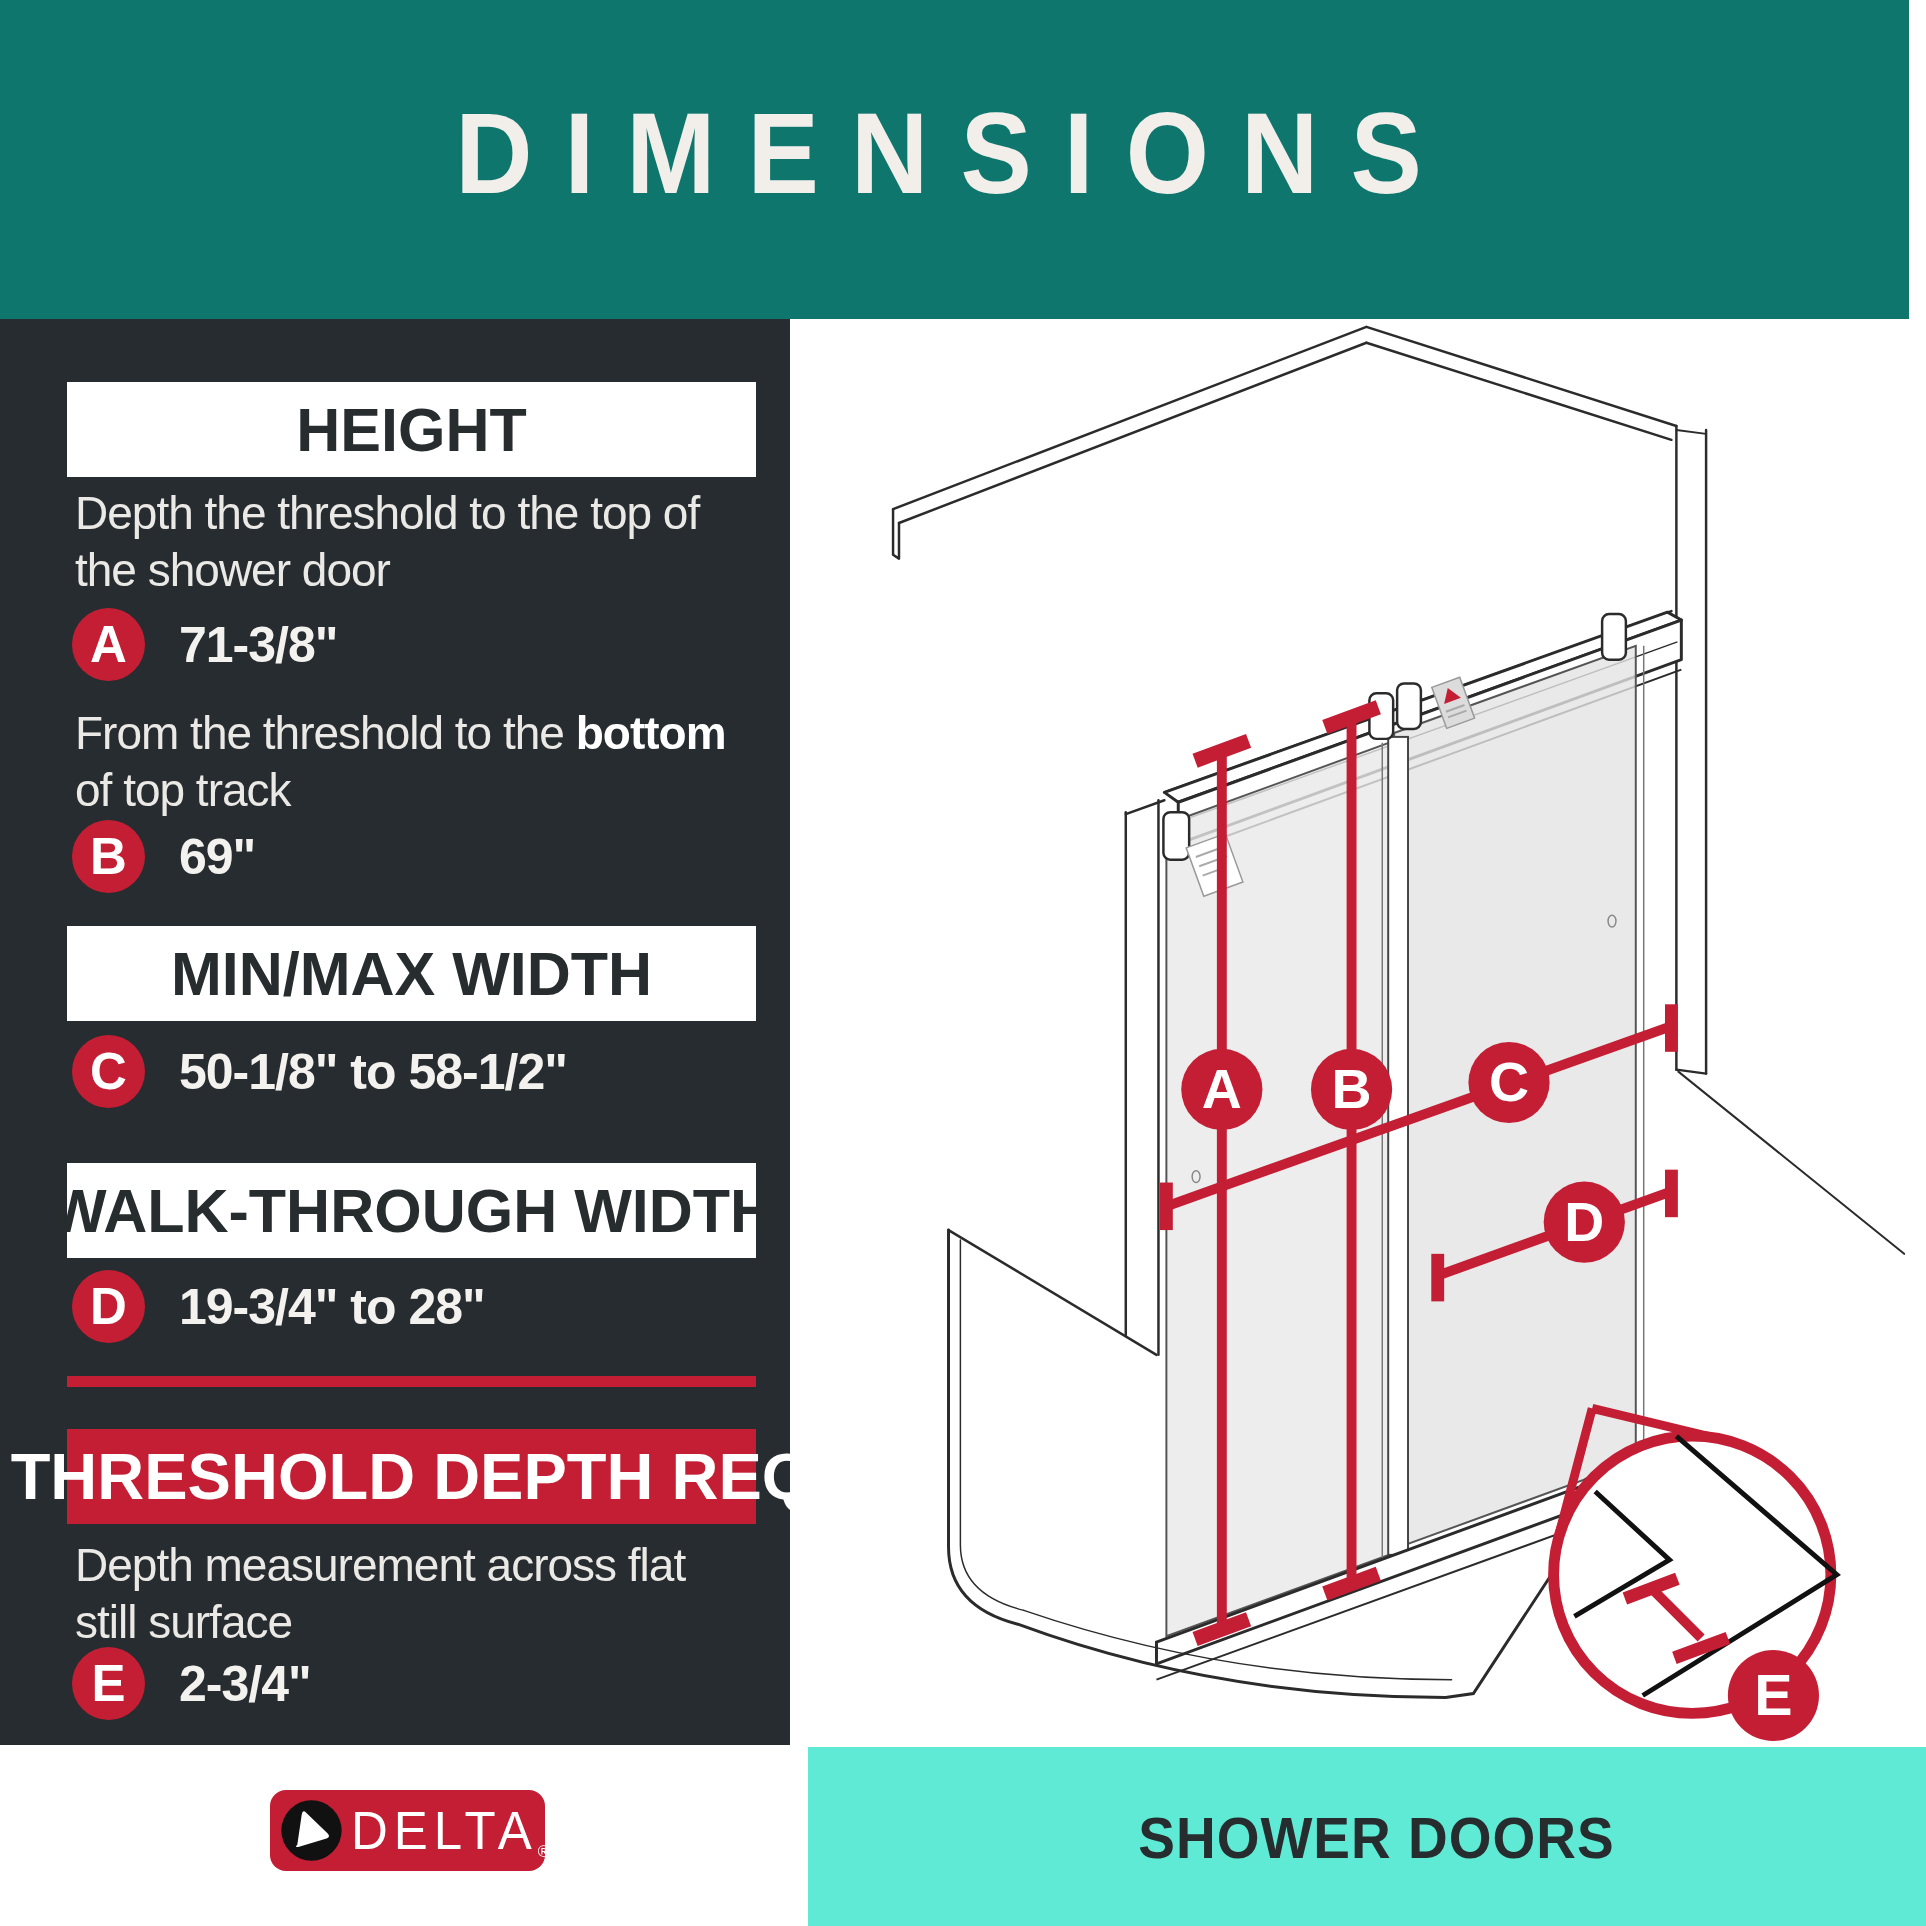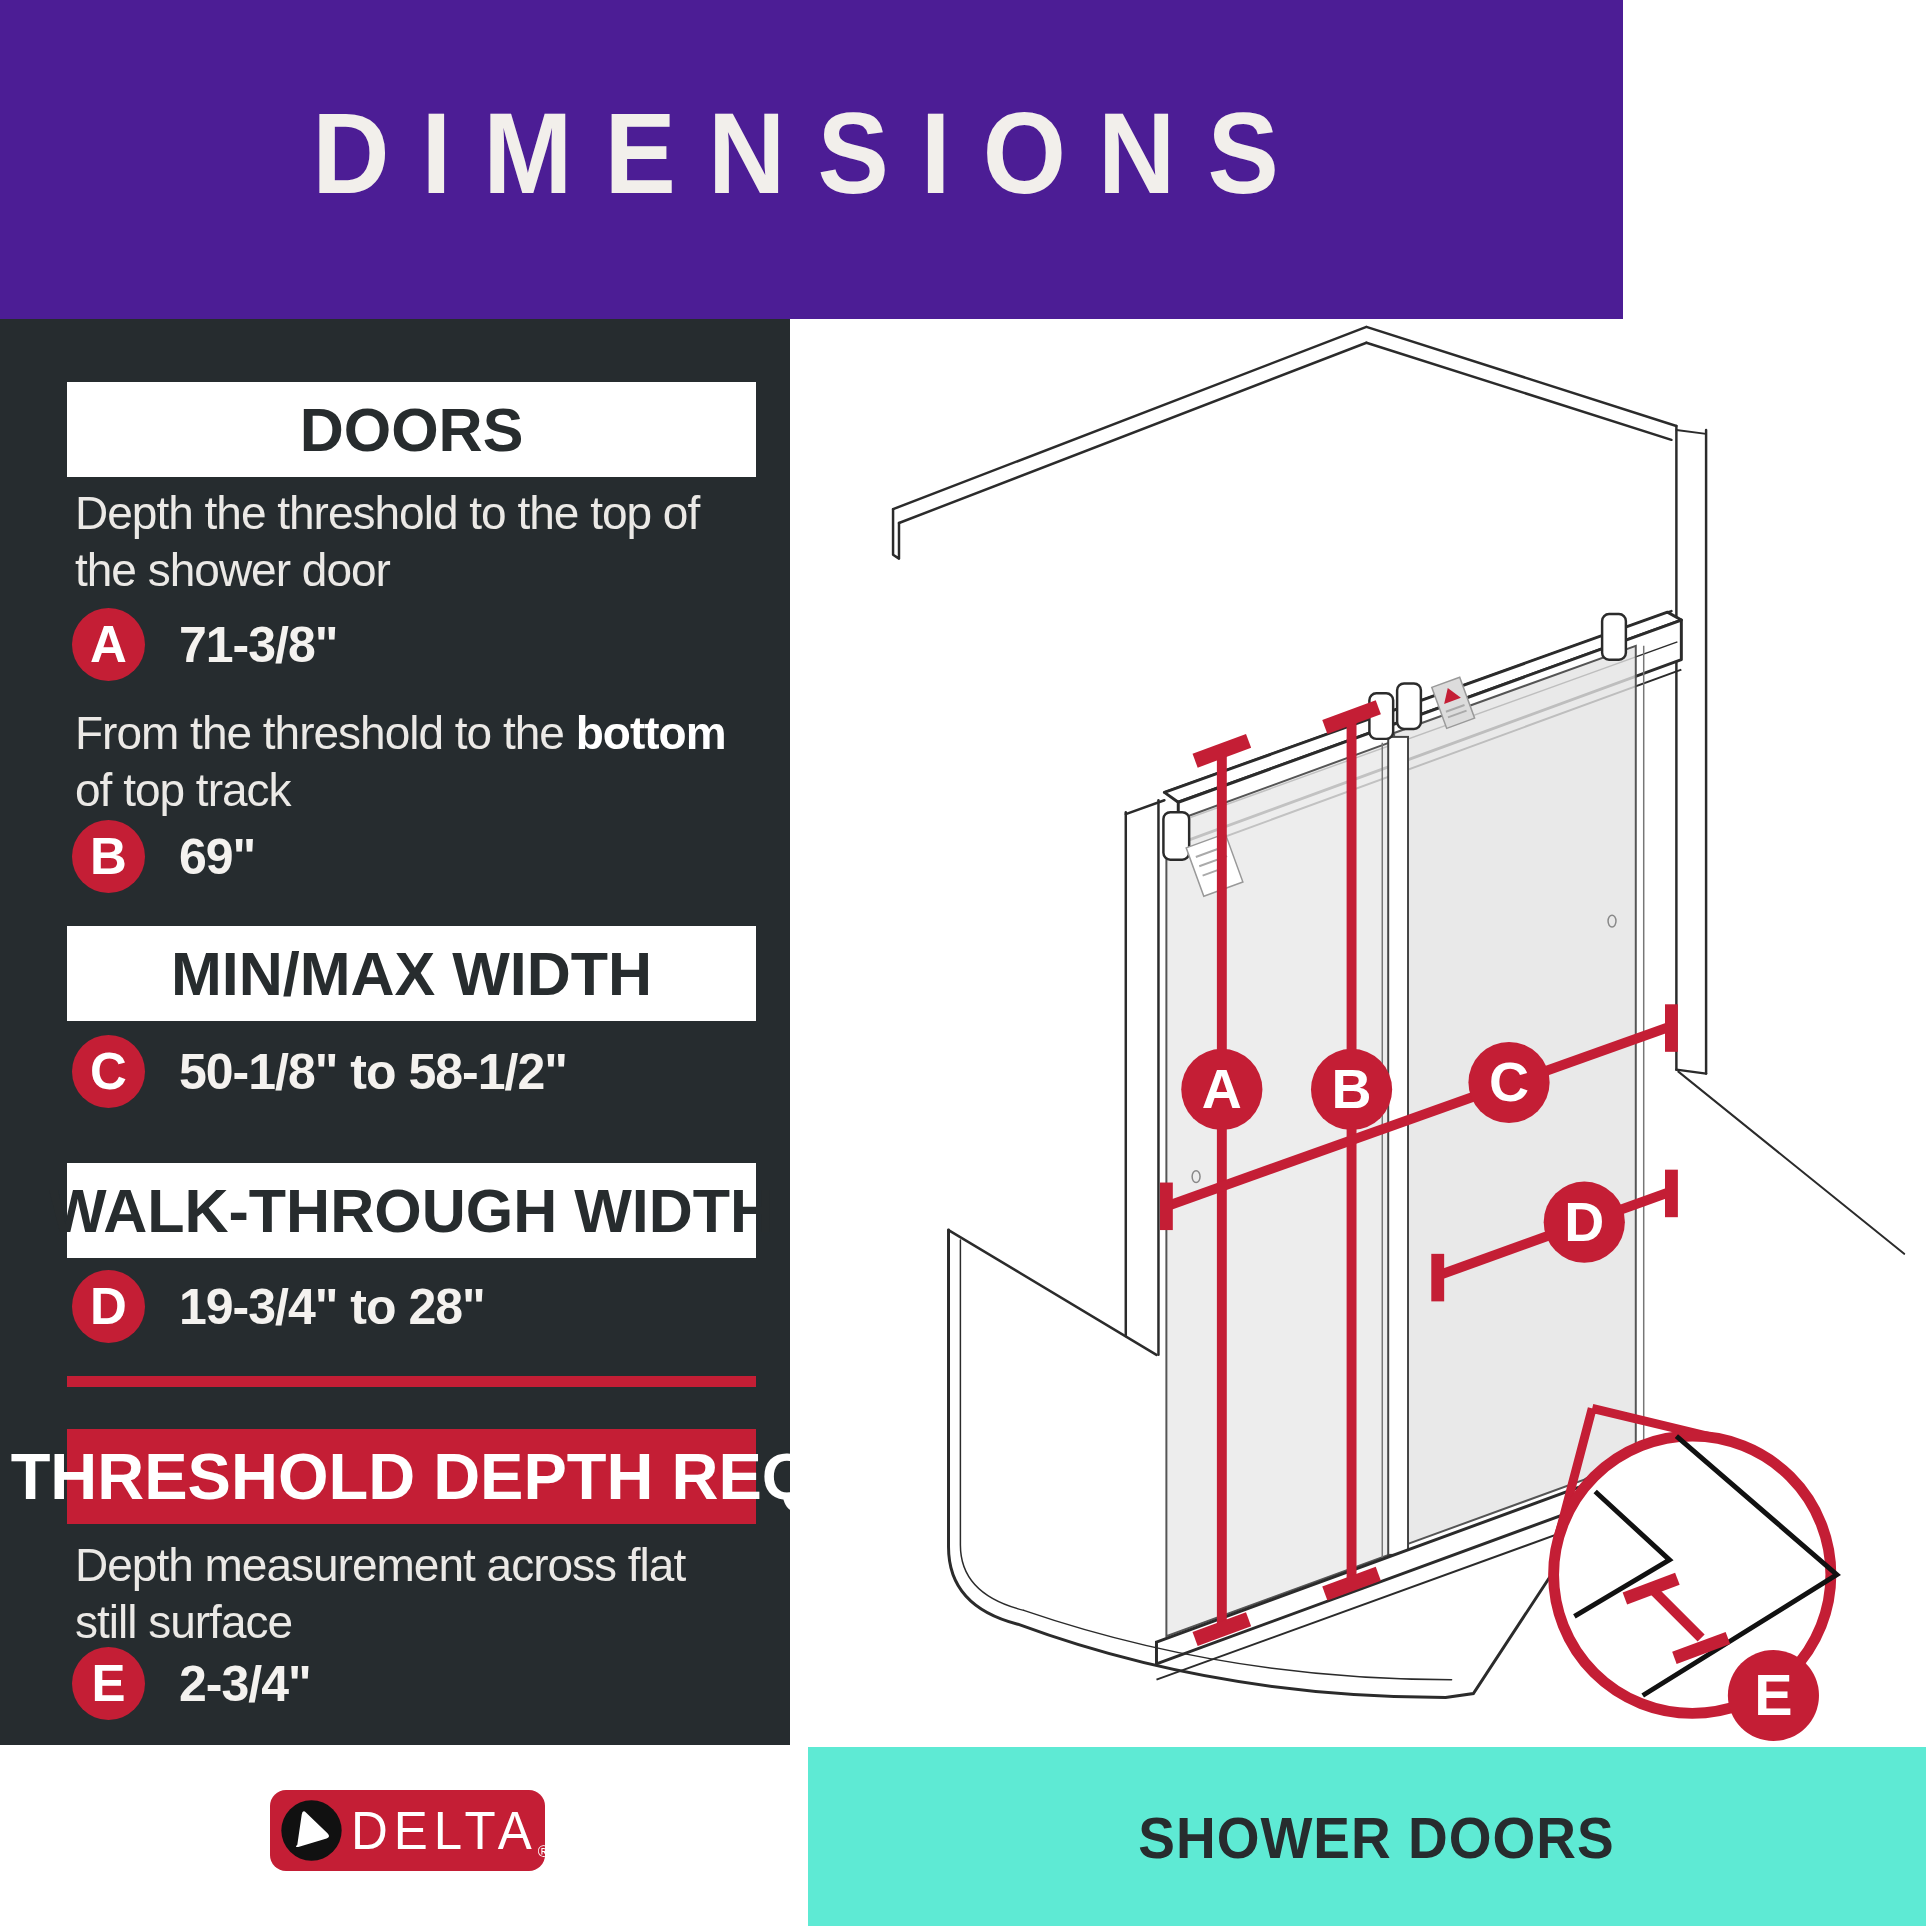--- a/index.html
+++ b/index.html
@@ -1,20 +1,20 @@
 <!DOCTYPE html>
 <html><head>
 <meta charset="utf-8">
 <style>
   html,body{margin:0;padding:0;}
   body{width:1927px;height:1927px;position:relative;background:#ffffff;
        font-family:"Liberation Sans","DejaVu Sans",sans-serif;overflow:hidden;}
 
   
-  .banner{position:absolute;left:0;top:0;width:1623px;height:319px;background:#4c1d95;}
+  .banner{position:absolute;left:0;top:0;width:1909px;height:319px;background:#0f766e;}
   .banner h1{margin:0;position:absolute;left:0;right:0;top:91px;text-align:center;
       font-size:107px;font-weight:bold;color:#F2EFEB;letter-spacing:0.30em;
       transform:scaleY(1.08);}
 
   
   .left-panel{position:absolute;left:0;top:319px;width:790px;height:1427px;background:#262C2F;}
   .heading-bar{position:absolute;left:67px;width:689px;height:95px;background:#ffffff;
       display:flex;align-items:center;justify-content:center;
       font-weight:bold;font-size:61px;color:#272C2E;letter-spacing:0px;white-space:nowrap;}
   .heading-bar.red{background:#C41E35;color:#ffffff;font-size:65px;}
@@ -50,21 +50,21 @@
 </head>
 <body>
 
 <div class="banner">
   <h1>DIMENSIONS</h1>
 </div>
 
 <div class="left-panel">
 
   <div class="heading-bar" style="top:63px">
-    <span>DOORS</span>
+    <span>HEIGHT</span>
   </div>
 
   <div class="para" style="top:166px">
     <span>Depth the threshold to the top of</span><br>
     <span>the shower door</span>
   </div>
 
   <div class="spec-row" style="top:289px">
     <div class="badge">A</div>
     <div class="spec-value">71-3/8"</div>

